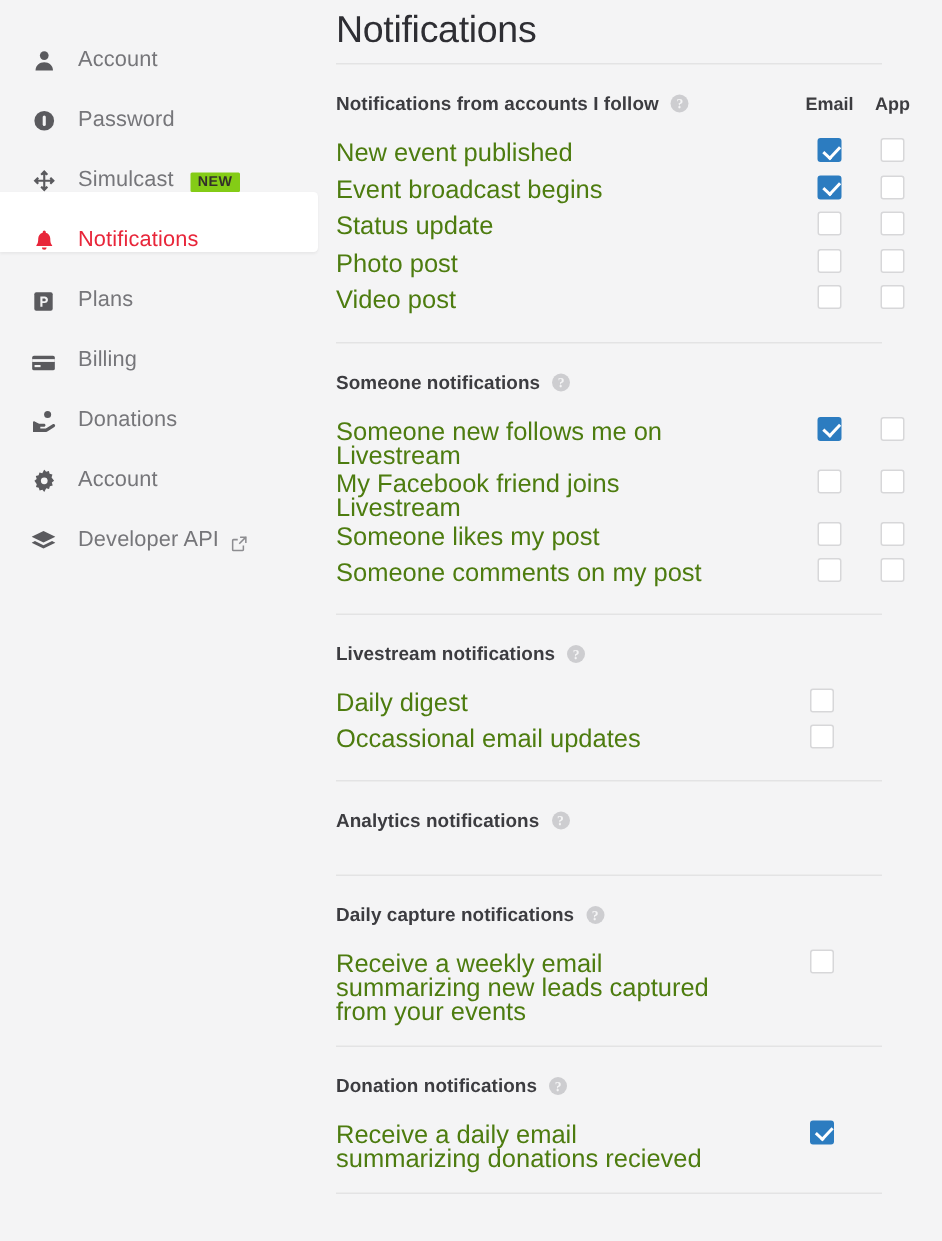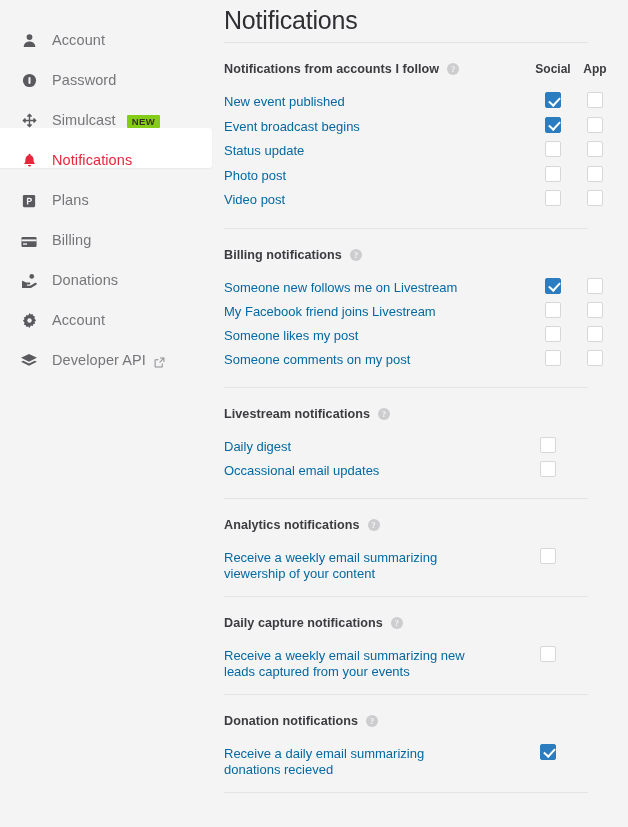--- a/index.html
+++ b/index.html
@@ -133,22 +133,22 @@
   .ch-email { width: 42px; }
   .ch-app { width: 42px; }
 
   .row {
     display: flex;
     align-items: flex-start;
     min-height: 24px;
     position: relative;
   }
   .row .txt {
-    font-size: 13px;
-    color: #0369a1;
+    font-size: 17px;
+    color: #4d7c0f;
     line-height: 16px;
     padding-top: 3px;
     max-width: 260px;
   }
   .row .boxes {
     position: absolute;
     right: 0; top: 0;
     display: flex;
   }
   .cbcell { width: 42px; display: flex; justify-content: center; padding-top: 1px; }
@@ -291,21 +291,21 @@
 
   <section class="main">
     <h1 class="page-title">Notifications</h1>
     <div class="hr"></div>
     <div id="sections">
         <div class="section rows-5">
           <div class="sec-head">
             <span class="sec-title">Notifications from accounts I follow</span>
             <span class="help">?</span>
             <div class="col-heads">
-              <span class="ch-email">Social</span>
+              <span class="ch-email">Email</span>
               <span class="ch-app">App</span>
             </div>
           </div>
           <div class="row">
             <div class="txt">New event published</div>
             <div class="boxes">
               <div class="cbcell">
                 <div class="cb on" role="checkbox" aria-checked="true"></div>
               </div>
               <div class="cbcell">
@@ -355,21 +355,21 @@
               <div class="cbcell">
                 <div class="cb" role="checkbox" aria-checked="false"></div>
               </div>
             </div>
           </div>
           <div style="height: 14px;"></div>
         </div>
         <div class="hr"></div>
         <div class="section">
           <div class="sec-head">
-            <span class="sec-title">Billing notifications</span>
+            <span class="sec-title">Someone notifications</span>
             <span class="help">?</span>
           </div>
           <div class="row">
             <div class="txt">Someone new follows me on Livestream</div>
             <div class="boxes">
               <div class="cbcell">
                 <div class="cb on" role="checkbox" aria-checked="true"></div>
               </div>
               <div class="cbcell">
                 <div class="cb" role="checkbox" aria-checked="false"></div>
@@ -433,28 +433,20 @@
               </div>
             </div>
           </div>
           <div style="height: 14px;"></div>
         </div>
         <div class="hr"></div>
         <div class="section">
           <div class="sec-head">
             <span class="sec-title">Analytics notifications</span>
             <span class="help">?</span>
-          </div>
-          <div class="row single">
-            <div class="txt">Receive a weekly email summarizing viewership of your content</div>
-            <div class="boxes">
-              <div class="cbcell">
-                <div class="cb" role="checkbox" aria-checked="false"></div>
-              </div>
-            </div>
           </div>
           <div style="height: 14px;"></div>
         </div>
         <div class="hr"></div>
         <div class="section">
           <div class="sec-head">
             <span class="sec-title">Daily capture notifications</span>
             <span class="help">?</span>
           </div>
           <div class="row single">

